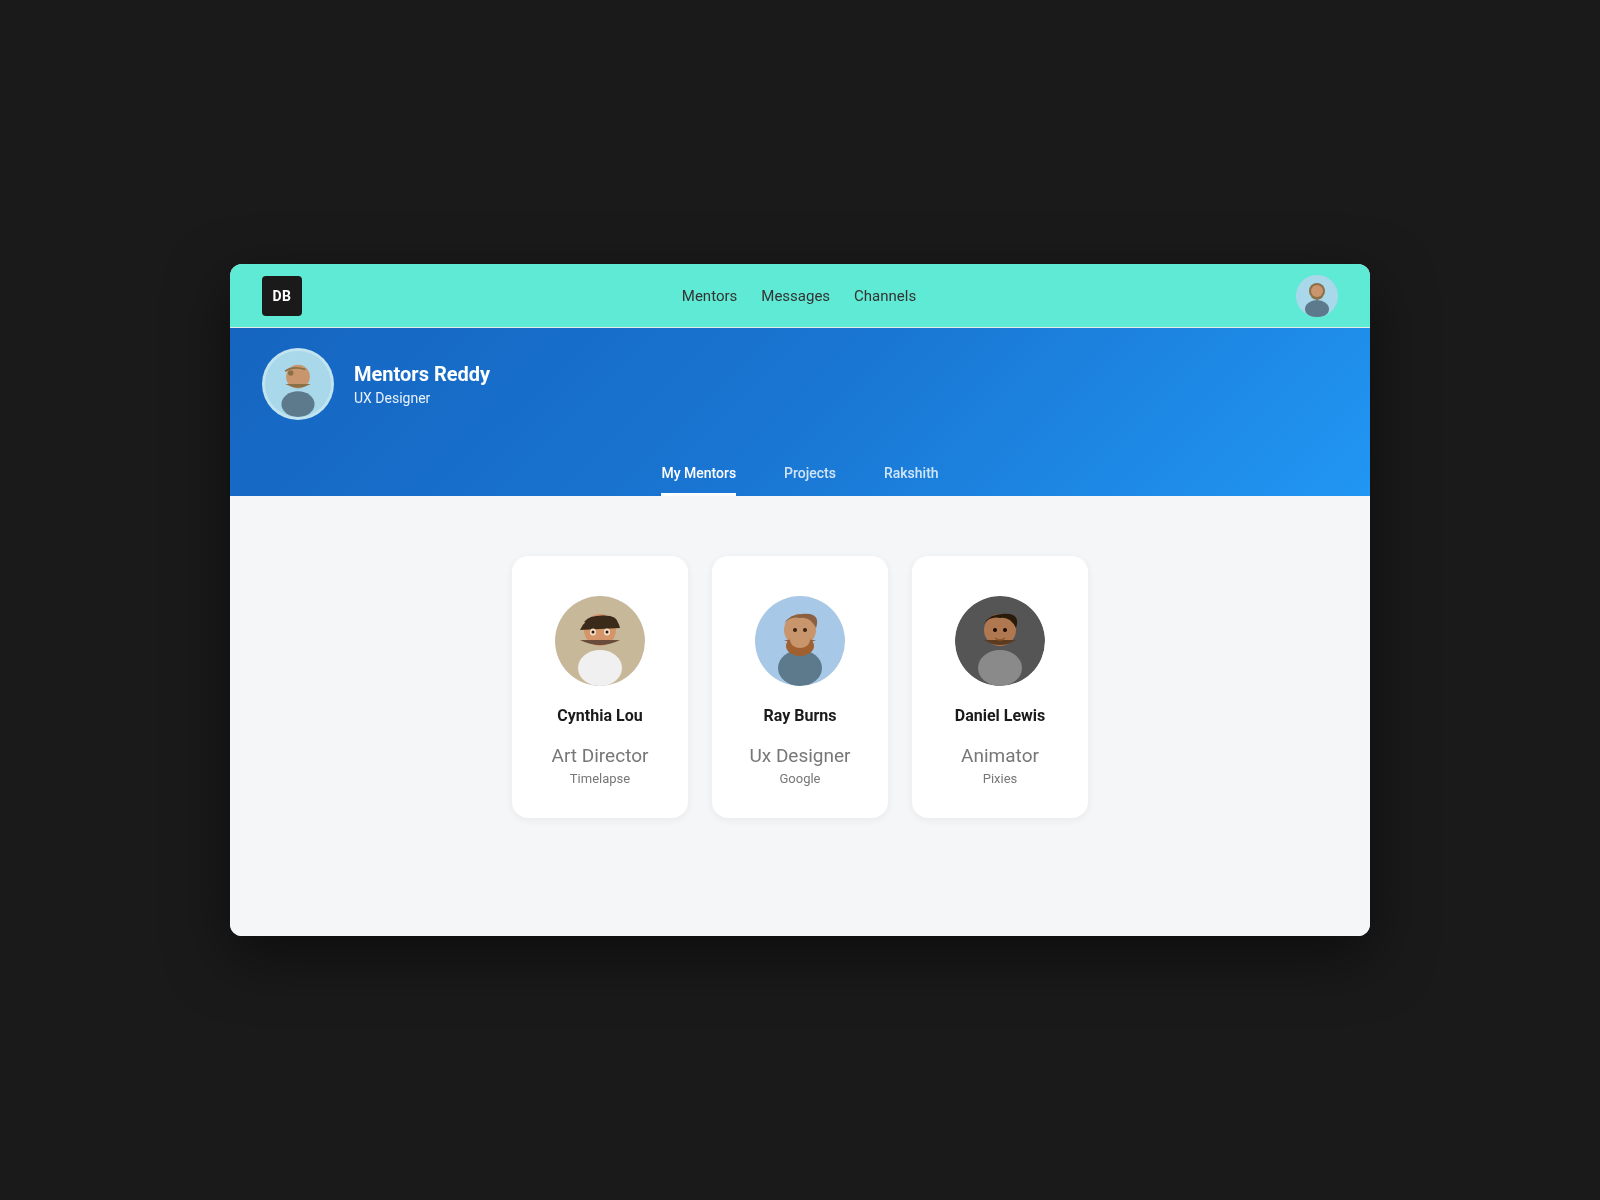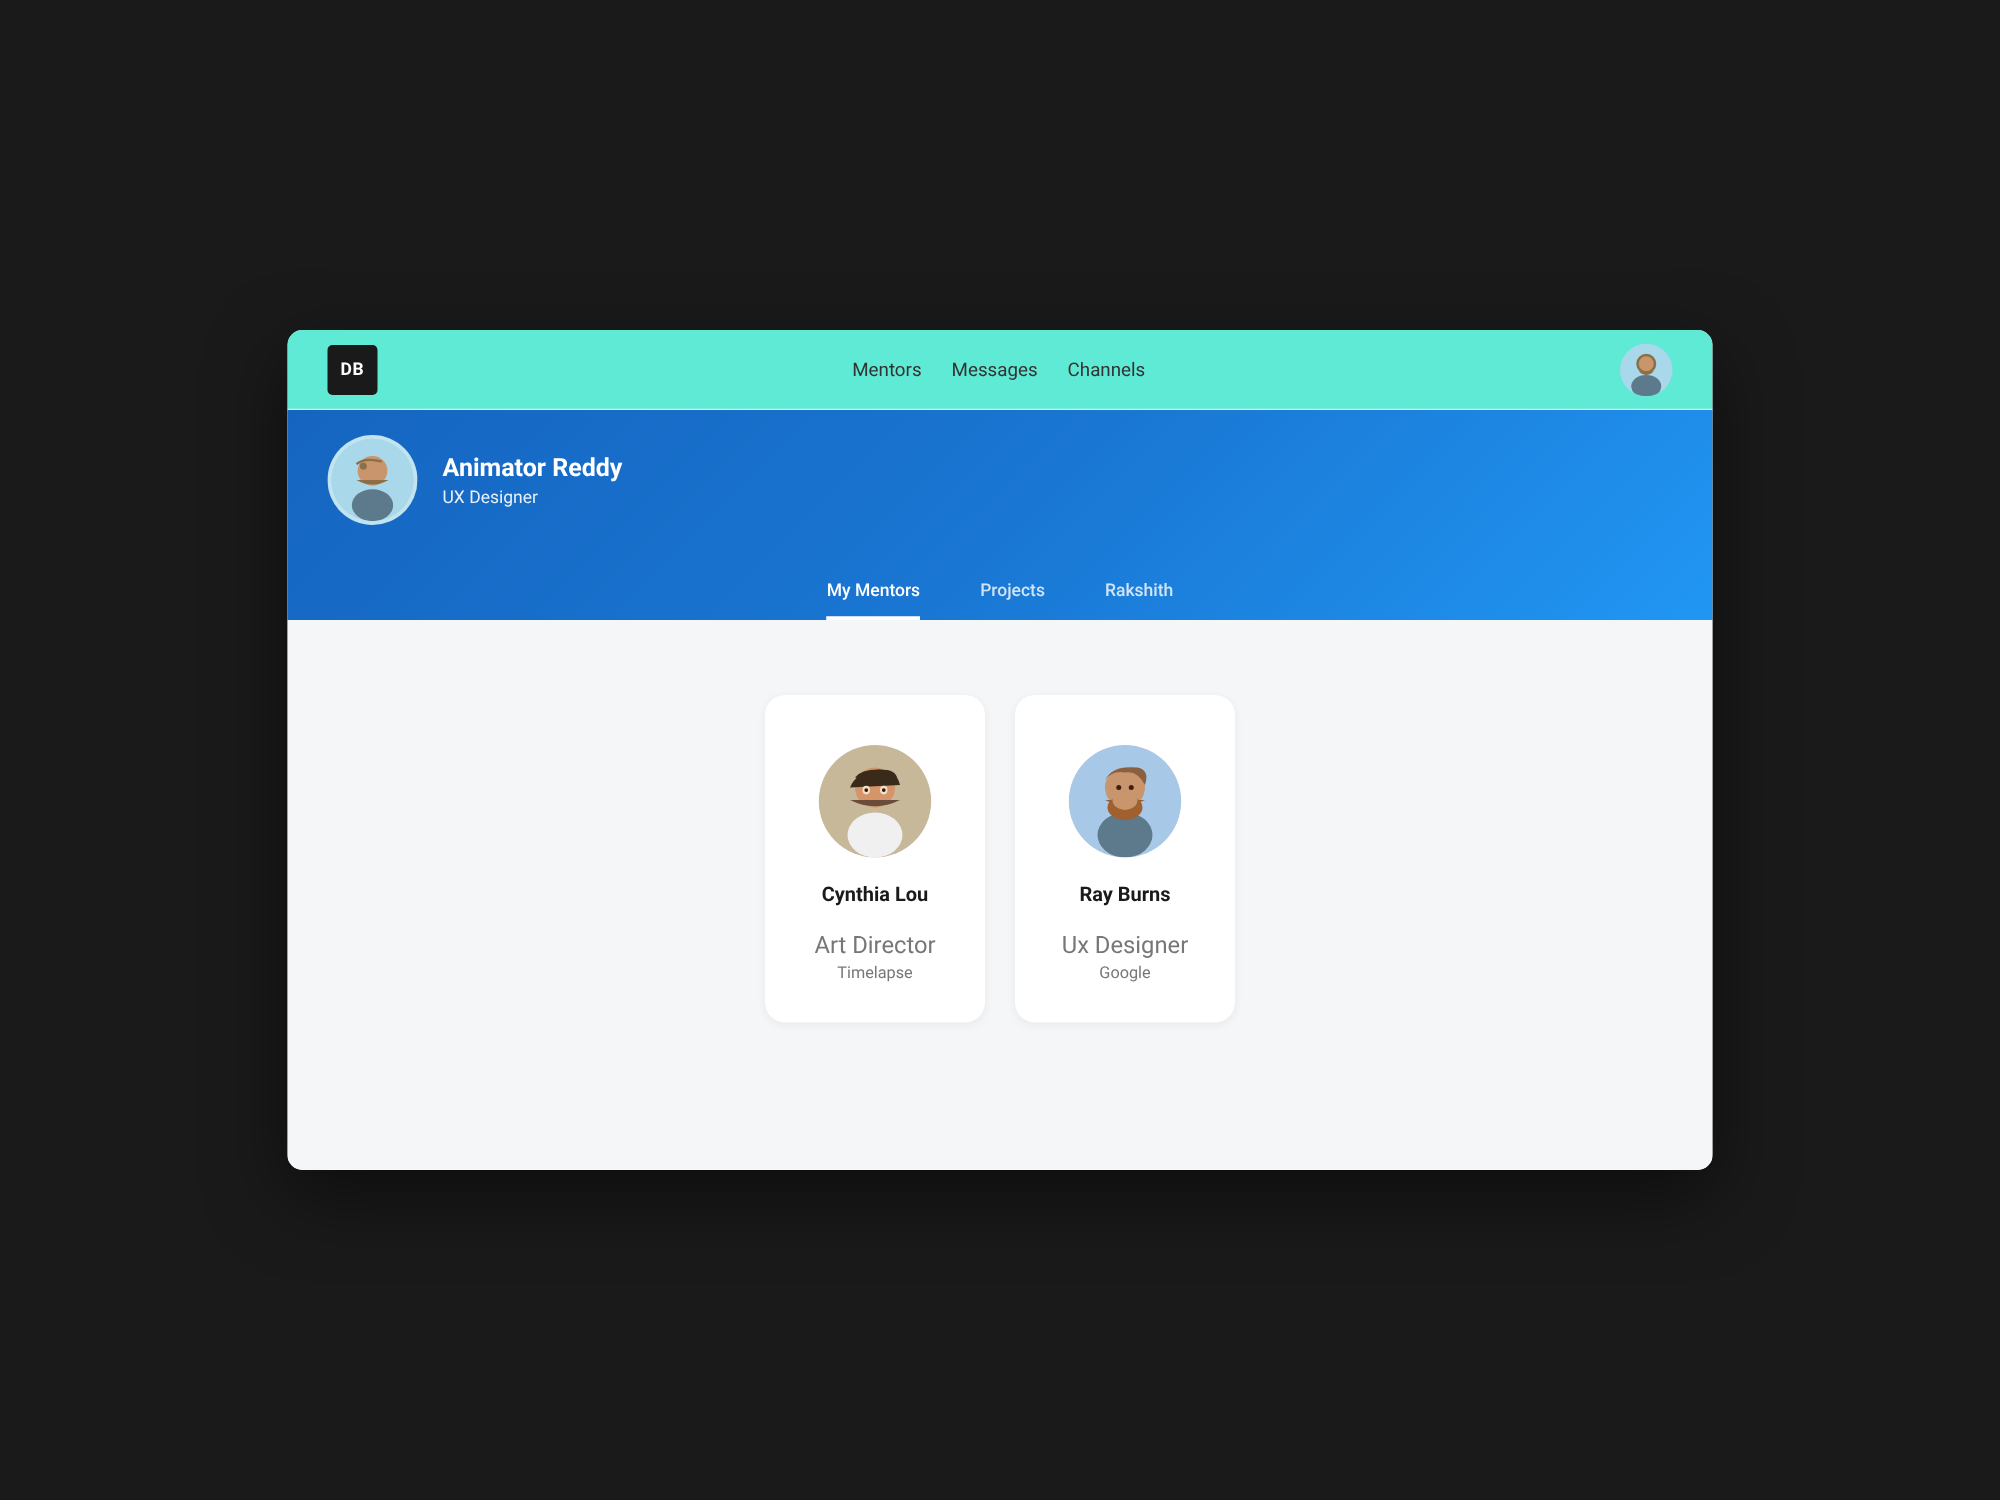--- a/index.html
+++ b/index.html
@@ -238,21 +238,21 @@
         <svg viewBox="0 0 72 72" class="avatar-svg">
           <circle cx="36" cy="36" r="36" fill="#a8d8ea"></circle>
           <circle cx="36" cy="28" r="13" fill="#c8956c"></circle>
           <path d="M22 36 Q36 44 50 36" fill="#8b6f47"></path>
           <ellipse cx="36" cy="58" rx="18" ry="14" fill="#5c7a8c"></ellipse>
           <circle cx="28" cy="24" r="3" fill="#8b6f47"></circle>
           <path d="M22 22 Q30 16 44 20" stroke="#8b6f47" stroke-width="2" fill="none"></path>
         </svg>
       </div>
       <div class="profile-text">
-        <div class="profile-name">Animator Reddy</div>
+        <div class="profile-name">Mentors Reddy</div>
         <div class="profile-title">UX Designer</div>
       </div>
     </div>
 
     <div class="sub-tabs">
       <span class="sub-tab active">My Mentors</span>
       <span class="sub-tab">Projects</span>
       <span class="sub-tab">Rakshith</span>
     </div>
   </div>
@@ -294,17 +294,34 @@
             <path d="M29 28 Q35 16 55 18 Q65 20 61 32 Q55 20 45 22 Q35 20 29 28" fill="#8b6040"></path>
             <circle cx="40" cy="34" r="2" fill="#3a2010"></circle>
             <circle cx="50" cy="34" r="2" fill="#3a2010"></circle>
           </svg>
         </div>
         <div class="mentor-name">Ray Burns</div>
         <div class="mentor-role">Ux Designer</div>
         <div class="mentor-company">Google</div>
       </div>
 
+      <div class="mentor-card">
+        <div class="mentor-avatar">
+          <svg viewBox="0 0 90 90" class="avatar-svg">
+            <circle cx="45" cy="45" r="45" fill="#555"></circle>
+            <circle cx="45" cy="34" r="16" fill="#b07850"></circle>
+            <path d="M29 44 Q45 54 61 44" fill="#5c3a1e"></path>
+            <ellipse cx="45" cy="72" rx="22" ry="18" fill="#8a8a8a"></ellipse>
+            <path d="M29 28 Q35 16 55 18 Q65 20 61 32 Q55 20 45 22 Q35 20 29 28" fill="#2a1a0a"></path>
+            <circle cx="40" cy="34" r="2" fill="#1a0a00"></circle>
+            <circle cx="50" cy="34" r="2" fill="#1a0a00"></circle>
+            <path d="M40 42 Q45 46 50 42" stroke="#8b5a2b" stroke-width="1.5" fill="none"></path>
+          </svg>
+        </div>
+        <div class="mentor-name">Daniel Lewis</div>
+        <div class="mentor-role">Animator</div>
+        <div class="mentor-company">Pixies</div>
+      </div>
 
     </div>
   </div>
 
 </div>
 
 </body></html>

